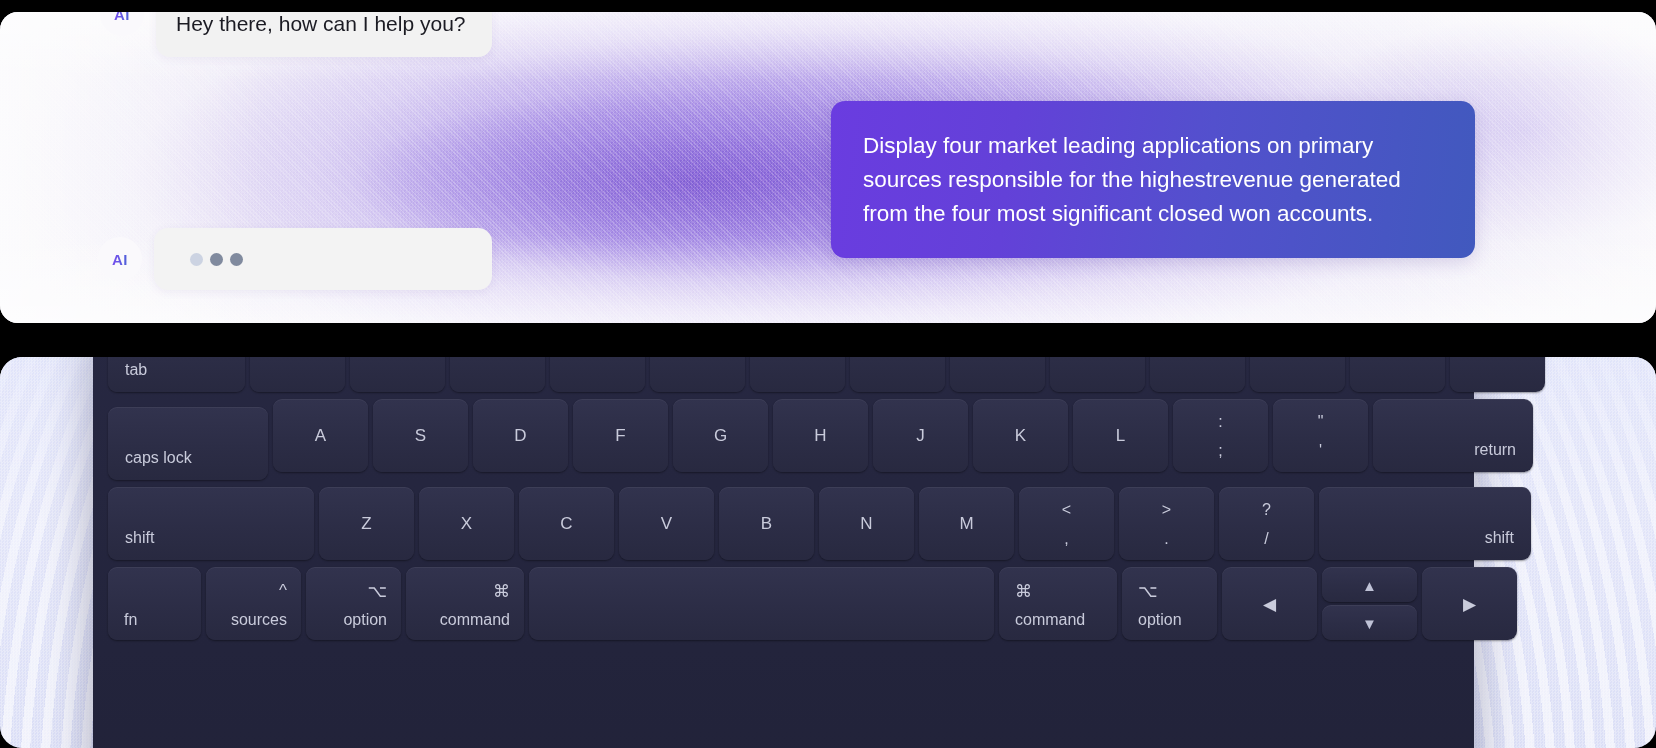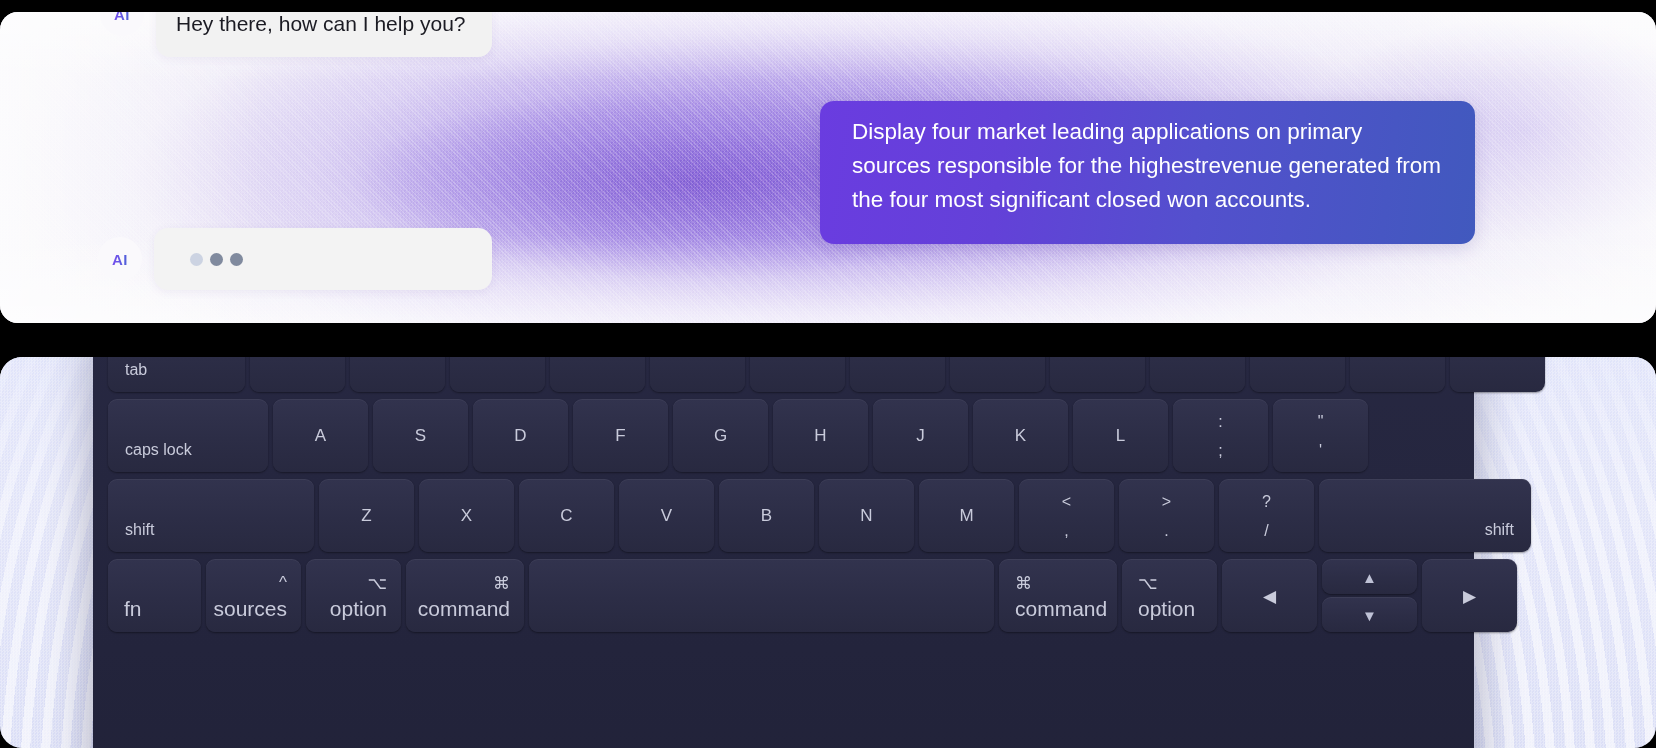--- a/index.html
+++ b/index.html
@@ -99,25 +99,26 @@
   }
 
   
   #user-row {
     position: absolute; right: 181px; top: 89px;
     width: 655px;
   }
   .bubble-user {
     background: linear-gradient(97deg, #6a3ce0 0%, #6341d8 28%, #5350cd 58%, #4159be 100%);
     border-radius: 14px;
-    padding: 14px 30px 26px 32px;
+    padding: 28px 30px 26px 32px;
     color: #ffffff;
     font-size: 22.5px;
     line-height: 1.52;
     box-shadow: 0 4px 18px rgba(70,50,150,0.18);
+    margin-left: 11px;
   }
 
   
   #typing-row {
     position: absolute; left: 98px; top: 216px;
     display: flex; align-items: center; gap: 12px;
   }
   .bubble-typing {
     background: #f3f3f3;
     border-radius: 14px;
@@ -194,21 +195,21 @@
   .key .lbl-main {
     position: absolute; left: 0; right: 0; top: 50%;
     transform: translateY(-50%);
     text-align: center;
   }
   .key .lbl-bl { position: absolute; left: 17px; bottom: 13px; font-size: 16px; }
   .key .lbl-br { position: absolute; right: 17px; bottom: 13px; font-size: 16px; }
   .key .lbl-top { position: absolute; left: 0; right: 0; top: 14px; text-align: center; font-size: 16px; }
   .key .lbl-bot { position: absolute; left: 0; right: 0; bottom: 12px; text-align: center; font-size: 16px; }
   .key .lbl-mod-sym { position: absolute; left: 0; right: 0; top: 14px; text-align: center; font-size: 17px; }
-  .key .lbl-mod-name { position: absolute; left: 0; right: 0; bottom: 11px; text-align: center; font-size: 21px; }
+  .key .lbl-mod-name { position: absolute; left: 0; right: 0; bottom: 11px; text-align: center; font-size: 16px; }
   .key .lbl-mod-sym.r { text-align: right; right: 14px; left: auto; }
   .key .lbl-mod-name.r { text-align: right; right: 14px; left: auto; }
   .key .lbl-mod-sym.l { text-align: left; left: 16px; right: auto; }
   .key .lbl-mod-name.l { text-align: left; left: 16px; right: auto; }
 
   .key.arrow-sm { height: 35px; }
   .arrow-stack { display: flex; flex-direction: column; gap: 3px; }
   .glyph { color: #bfc2d6; font-size: 15px; }
 
   
@@ -276,21 +277,21 @@
           <div class="key" style="width: 95px;"></div>
           <div class="key" style="width: 95px;"></div>
           <div class="key" style="width: 95px;"></div>
           <div class="key" style="width: 95px;"></div>
           <div class="key" style="width: 95px;"></div>
           <div class="key" style="width: 95px;"></div>
           <div class="key" style="width: 95px;"></div>
           <div class="key" style="width: 95px;"></div>
         </div>
         <div class="kb-row">
-          <div class="key" style="width: 160px;">
+          <div class="key" style="width: 160px; margin-top: 8px;">
             <span class="lbl-bl">caps lock</span>
           </div>
           <div class="key" style="width: 95px;">
             <span class="lbl-main">A</span>
           </div>
           <div class="key" style="width: 95px;">
             <span class="lbl-main">S</span>
           </div>
           <div class="key" style="width: 95px;">
             <span class="lbl-main">D</span>
@@ -313,20 +314,23 @@
           <div class="key" style="width: 95px;">
             <span class="lbl-main">L</span>
           </div>
           <div class="key" style="width: 95px;">
             <span class="lbl-top">:</span>
             <span class="lbl-bot">;</span>
           </div>
           <div class="key" style="width: 95px;">
             <span class="lbl-top">"</span>
             <span class="lbl-bot">'</span>
+          </div>
+          <div class="key" style="width: 160px;">
+            <span class="lbl-br">return</span>
           </div>
         </div>
         <div class="kb-row">
           <div class="key" style="width: 206px;">
             <span class="lbl-bl">shift</span>
           </div>
           <div class="key" style="width: 95px;">
             <span class="lbl-main">Z</span>
           </div>
           <div class="key" style="width: 95px;">

